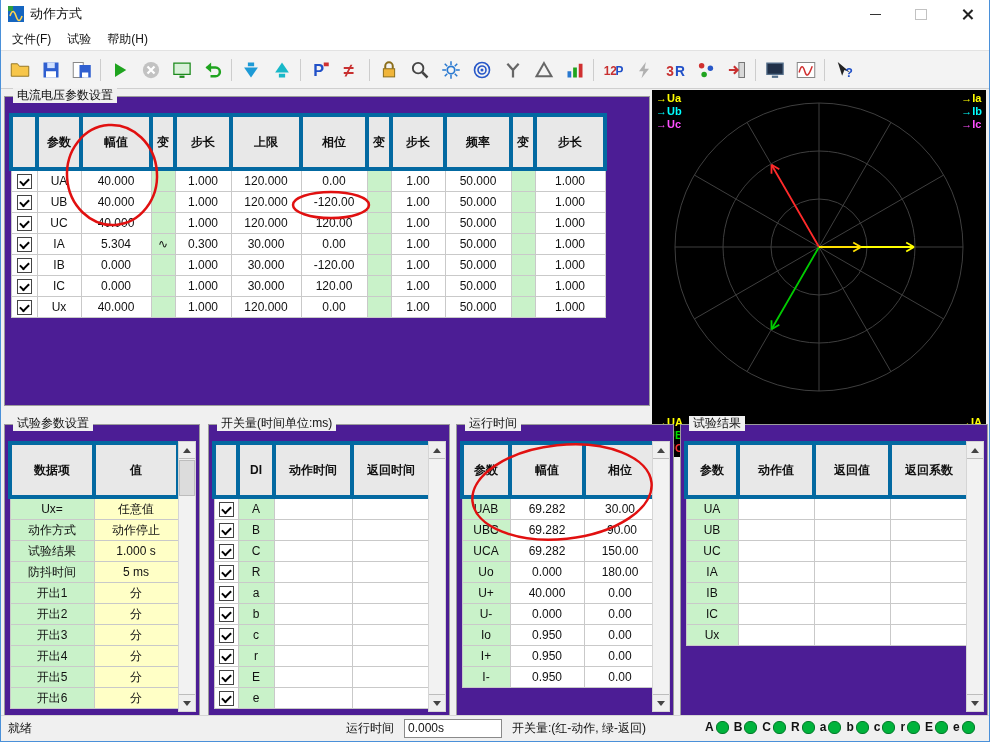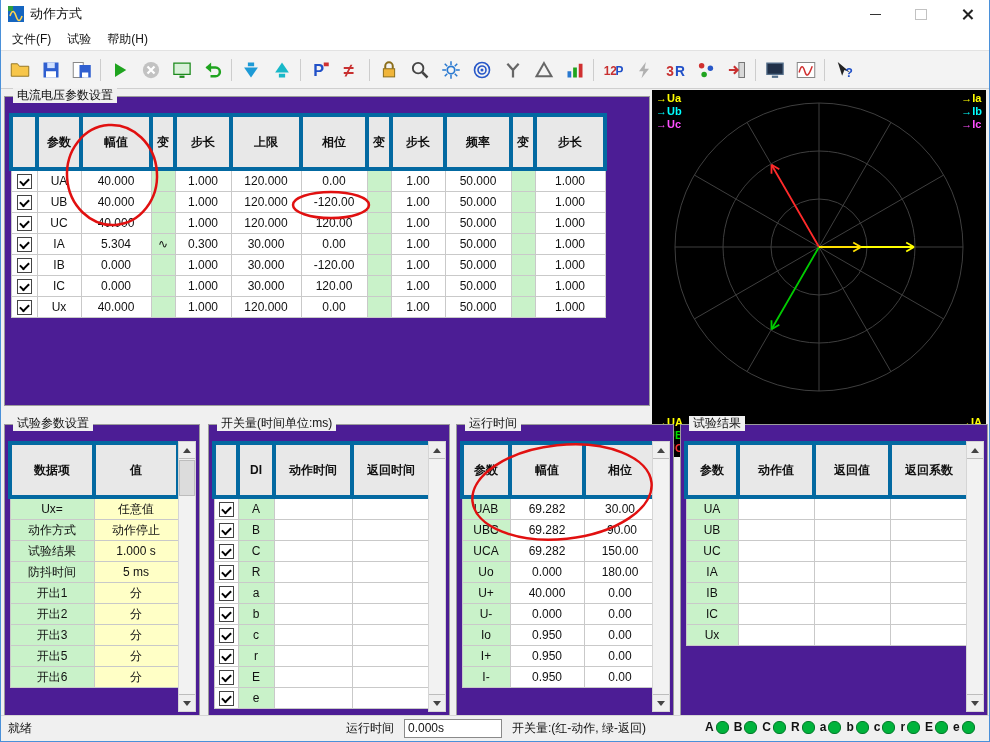--- a/index.html
+++ b/index.html
@@ -486,20 +486,24 @@
           </tr>
           <tr>
             <td class="g">开出2</td>
             <td class="y">分</td>
           </tr>
           <tr>
             <td class="g">开出3</td>
             <td class="y">分</td>
           </tr>
           <tr>
+            <td class="g">开出4</td>
+            <td class="y">分</td>
+          </tr>
+          <tr>
             <td class="g">开出5</td>
             <td class="y">分</td>
           </tr>
           <tr>
             <td class="g">开出6</td>
             <td class="y">分</td>
           </tr>
         </tbody>
     </table>
   </div>

